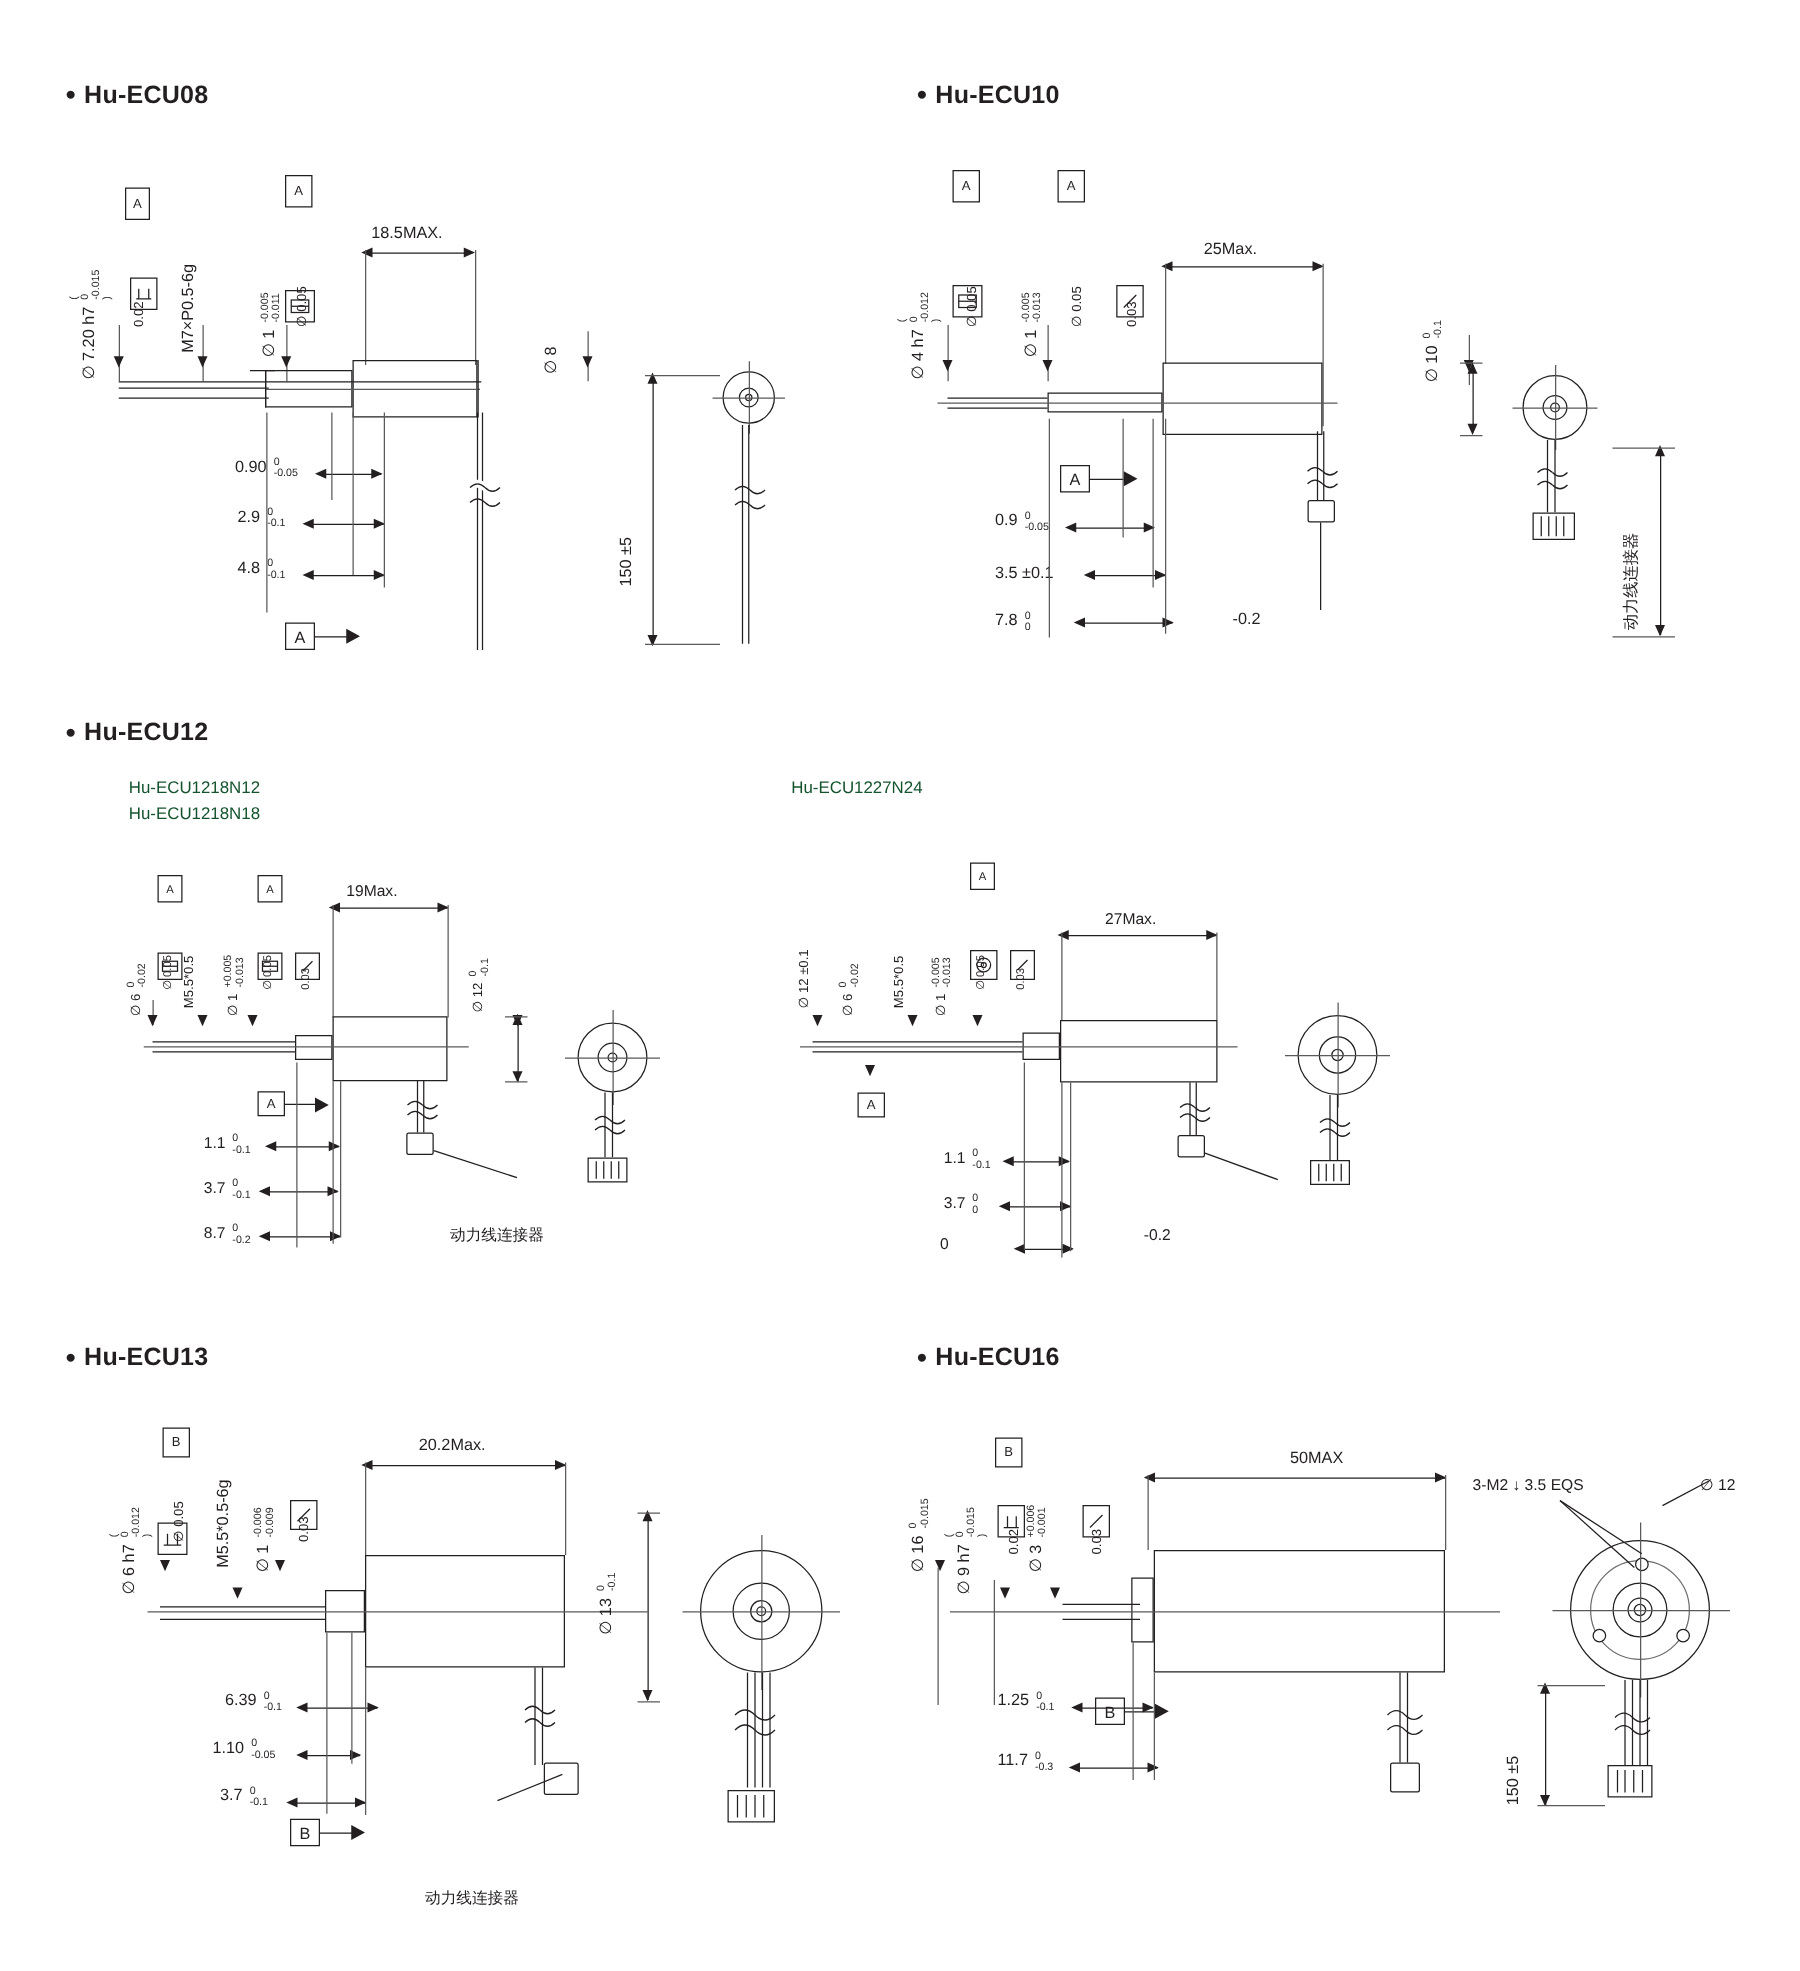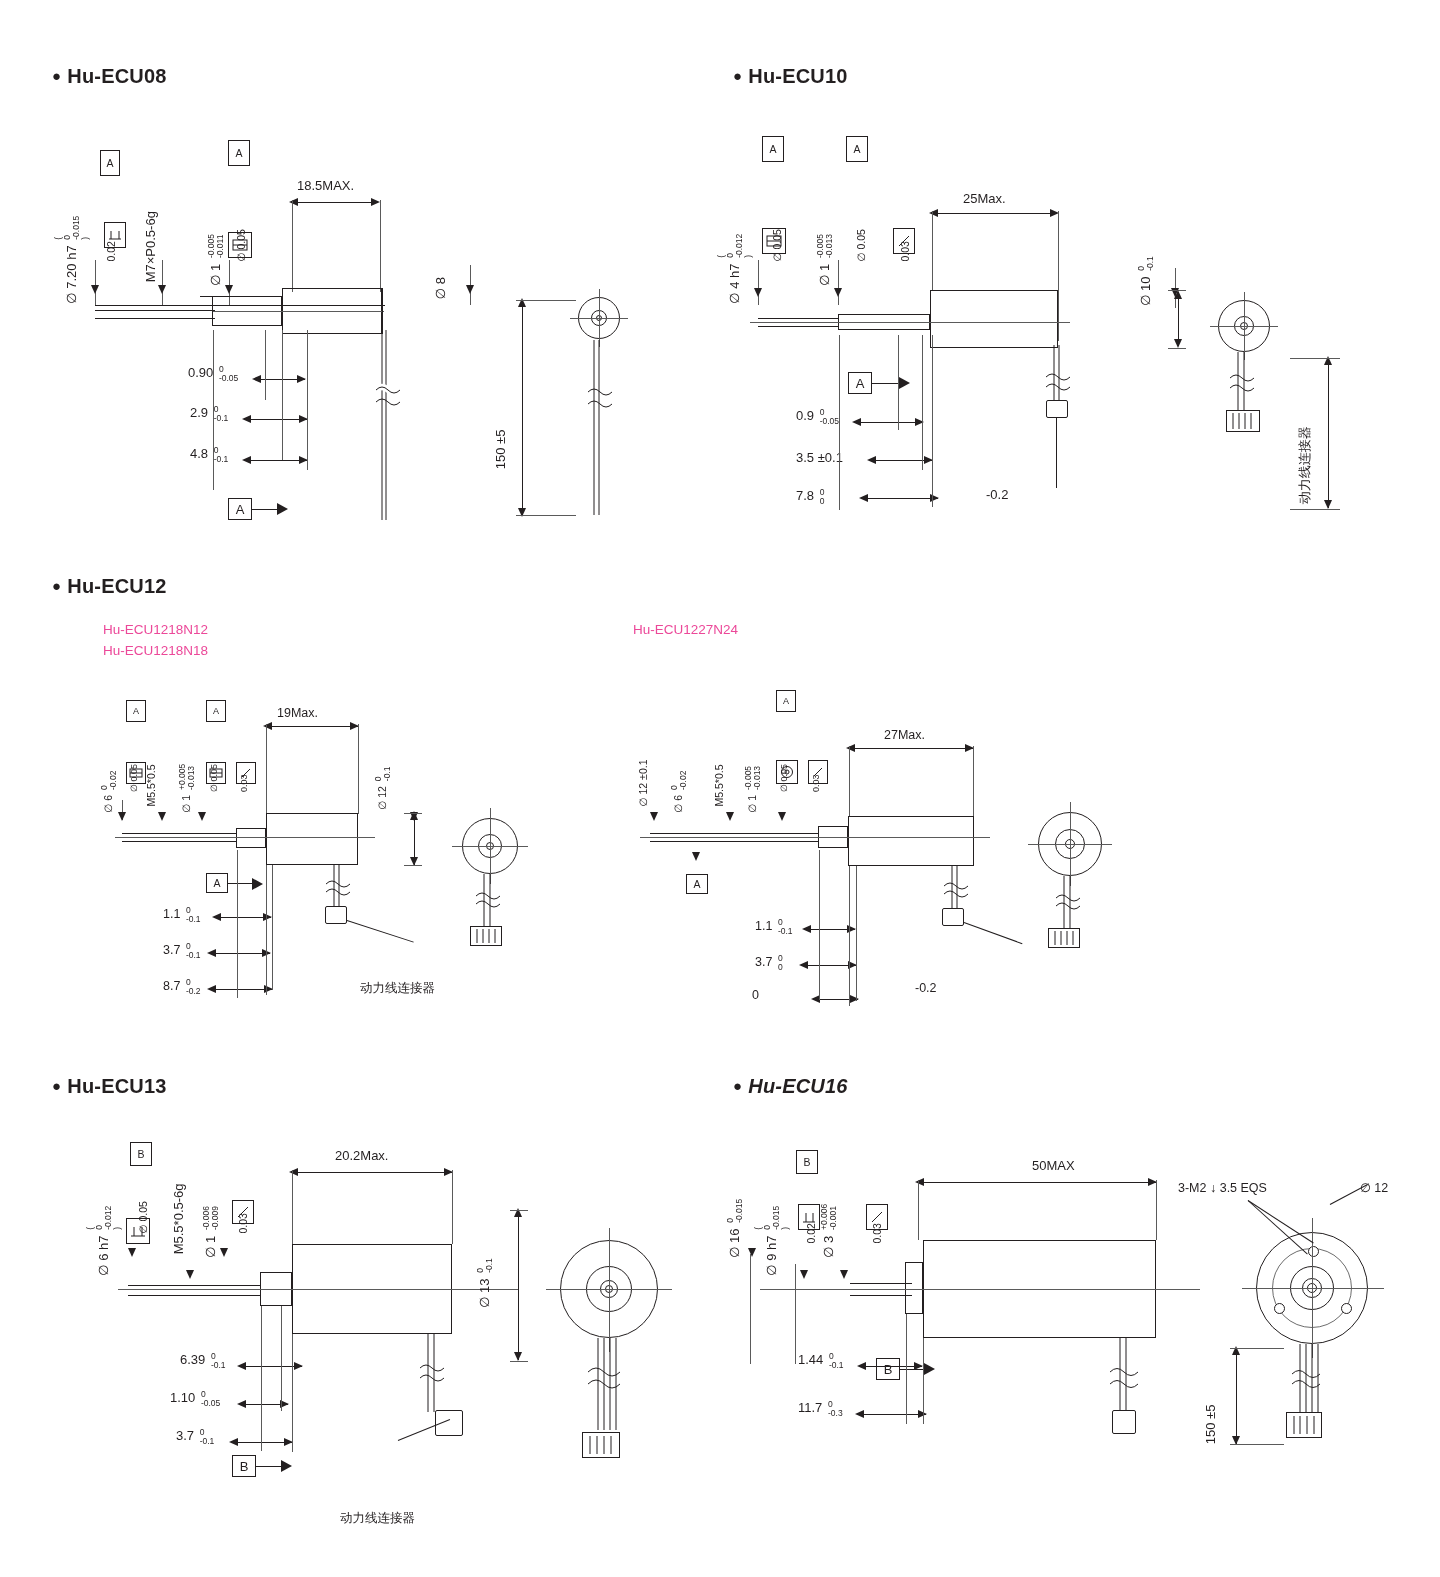--- a/index.html
+++ b/index.html
@@ -30,21 +30,21 @@
   }
   .sec-title .dot {
     font-size: 15px;
     vertical-align: 2px;
     margin-right: 6px;
   }
   .sub-label {
     position: absolute;
     font-size: 13.5px;
     white-space: nowrap;
-    color: #ec4899;
+    color: #14532d;
   }
   
   .ln {            
     position: absolute;
     background: #231f20;
   }
   .hl { height: 1px; }
   .vl { width: 1px; }
   .ln-light { background: #5a5a5a; }
   .body-out {
@@ -792,21 +792,21 @@
       <path d="M4 46 q8 -8 16 0" stroke="#231f20" fill="none" stroke-width="1"></path>
       <path d="M20 46 q8 8 16 0" stroke="#231f20" fill="none" stroke-width="1"></path>
     </svg>
     <div class="conn" style="left:582px; top:1432px; width:38px; height:26px;">
       <svg width="36" height="24">
           <path d="M7 3 V21 M14 3 V21 M21 3 V21 M28 3 V21" stroke="#231f20" stroke-width="1"></path>
         </svg>
     </div>
   </div>
 
-  <div class="sec-title" style="left:733px; top:1075px;font-style:italic;">
+  <div class="sec-title" style="left:733px; top:1075px;">
     <span class="dot">●</span><span>Hu-ECU16</span>
   </div>
 
   <div>
     <div class="arrow-d" style="left:748px; top:1248px;"></div>
     <div class="arrow-d" style="left:800px; top:1270px;"></div>
     <div class="arrow-d" style="left:840px; top:1270px;"></div>
 
     <div class="txt rot" style="left:744px; top:1240px;">
       <span>∅ 16</span>
@@ -861,21 +861,21 @@
     </svg>
     <div class="conn" style="left:1112px; top:1410px; width:24px; height:24px; border-radius:2px;"></div>
 
     <div class="datum-box" style="left:876px; top:1358px;">
         <span>B</span>
       </div>
     <div class="ln hl" style="left:900px; top:1369px; width:26px;"></div>
     <div class="tri-r" style="left:924px; top:1363px;"></div>
 
     <div class="dim-label" style="left:798px; top:1352px;">
-      <span>1.44</span>
+      <span>1.25</span>
       <span class="tol"><span>0</span><span>-0.1</span></span>
     </div>
     <div class="ln hl" style="left:860px; top:1366px; width:62px;"></div>
     <div class="arrow-l" style="left:857px; top:1362px;"></div>
     <div class="arrow-r" style="left:914px; top:1362px;"></div>
 
     <div class="dim-label" style="left:798px; top:1400px;">
       <span>11.7</span>
       <span class="tol"><span>0</span><span>-0.3</span></span>
     </div>

